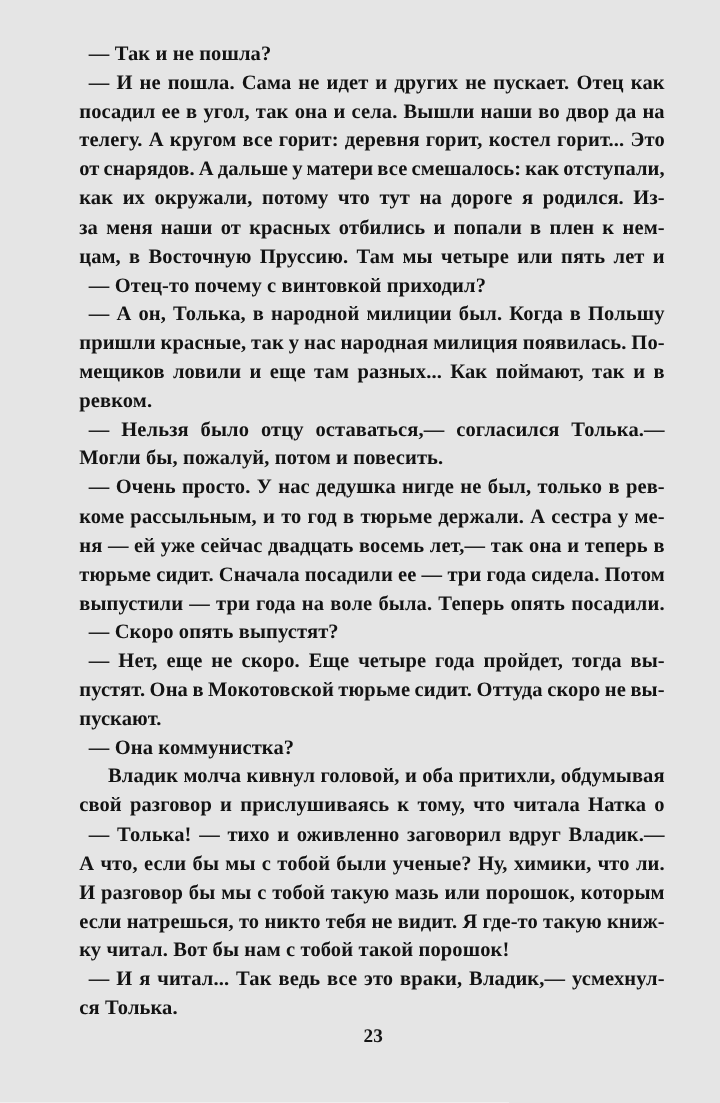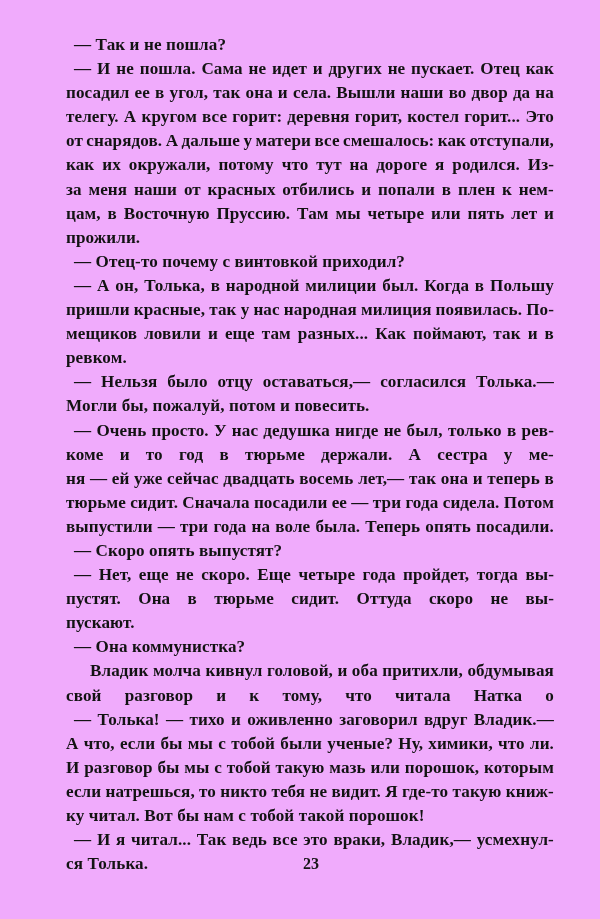--- a/index.html
+++ b/index.html
@@ -18,21 +18,21 @@
     -webkit-font-smoothing: none;
   }
 
   
   #page {
     position: absolute;
     left: 0;
     top: 0;
     width: 600px;
     height: 919px;
-    background: #f0abfc;
+    background: #e5e5e5;
   }
 
   #text-column {
     position: absolute;
     left: 66px;
     top: 33px;
     width: 488px;
   }
 
   
@@ -182,21 +182,20 @@
         <span>Восточную</span>
         <span>Пруссию.</span>
         <span>Там</span>
         <span>мы</span>
         <span>четыре</span>
         <span>или</span>
         <span>пять</span>
         <span>лет</span>
         <span>и</span>
       </div>
-      <div class="line flush">прожили.</div>
       <div class="line indent-dialog flush">— Отец-то почему с винтовкой приходил?</div>
       <div class="line indent-dialog justify">
         <span>—</span>
         <span>А</span>
         <span>он,</span>
         <span>Толька,</span>
         <span>в</span>
         <span>народной</span>
         <span>милиции</span>
         <span>был.</span>
@@ -248,20 +247,21 @@
         <span>дедушка</span>
         <span>нигде</span>
         <span>не</span>
         <span>был,</span>
         <span>только</span>
         <span>в</span>
         <span>рев-</span>
       </div>
       <div class="line justify">
         <span>коме</span>
+        <span>рассыльным,</span>
         <span>и</span>
         <span>то</span>
         <span>год</span>
         <span>в</span>
         <span>тюрьме</span>
         <span>держали.</span>
         <span>А</span>
         <span>сестра</span>
         <span>у</span>
         <span>ме-</span>
@@ -316,20 +316,21 @@
         <span>четыре</span>
         <span>года</span>
         <span>пройдет,</span>
         <span>тогда</span>
         <span>вы-</span>
       </div>
       <div class="line justify">
         <span>пустят.</span>
         <span>Она</span>
         <span>в</span>
+        <span>Мокотовской</span>
         <span>тюрьме</span>
         <span>сидит.</span>
         <span>Оттуда</span>
         <span>скоро</span>
         <span>не</span>
         <span>вы-</span>
       </div>
       <div class="line flush">пускают.</div>
       <div class="line indent-dialog flush">— Она коммунистка?</div>
       <div class="line indent-para justify">
@@ -339,20 +340,21 @@
         <span>головой,</span>
         <span>и</span>
         <span>оба</span>
         <span>притихли,</span>
         <span>обдумывая</span>
       </div>
       <div class="line justify">
         <span>свой</span>
         <span>разговор</span>
         <span>и</span>
+        <span>прислушиваясь</span>
         <span>к</span>
         <span>тому,</span>
         <span>что</span>
         <span>читала</span>
         <span>Натка</span>
         <span>о</span>
       </div>
       <div class="line indent-dialog justify">
         <span>—</span>
         <span>Толька!</span>

